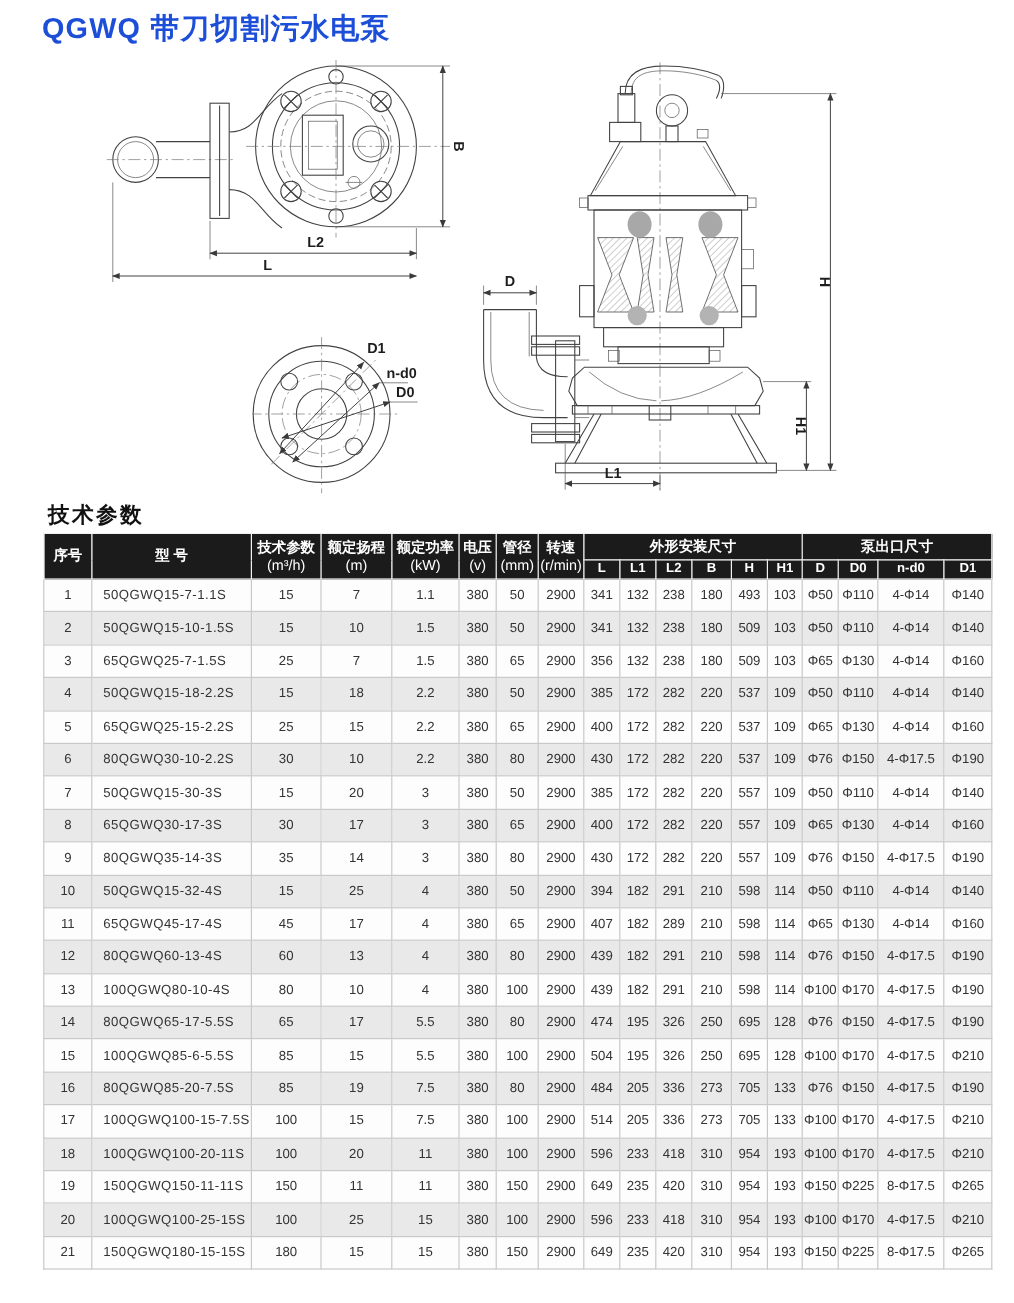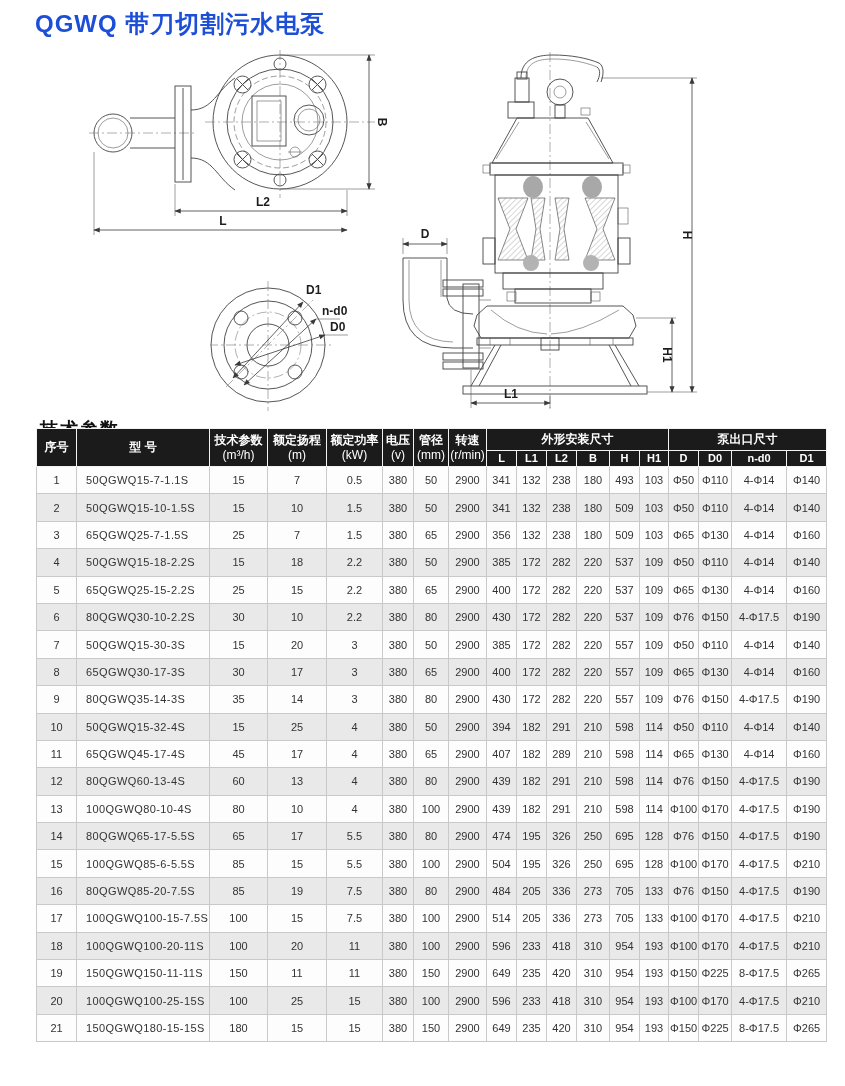--- a/index.html
+++ b/index.html
@@ -16,21 +16,21 @@
   .ln{stroke:#424242;stroke-width:0.9;fill:none;}
   .thin{stroke:#5a5a5a;stroke-width:0.6;fill:none;}
   .cl{stroke:#7a7a7a;stroke-width:0.6;fill:none;stroke-dasharray:10 3 2 3;}
   .dim{stroke:#3a3a3a;stroke-width:0.8;fill:none;}
   .dimtxt{font-size:12px;fill:#1d1d1d;font-weight:bold;}
   .section-label{
     position:absolute;left:40px;top:417px;font-size:18px;font-weight:600;color:#111;
     letter-spacing:2px;
   }
   table.spec{
-    position:absolute;left:36px;top:428px;width:790px;
+    position:absolute;left:36px;top:444px;width:790px;
     border-collapse:collapse;table-layout:fixed;font-size:11px;
   }
   table.spec thead th{
     background:#1b1b1b;color:#ffffff;border:1px solid #f2f2f2;
     font-weight:bold;padding:0;line-height:1.25;
   }
   table.spec thead tr.h1 th{height:21px;font-size:12px;}
   table.spec thead tr.h2 th{height:15px;font-size:11px;}
   table.spec thead .unit{display:block;font-size:12px;font-weight:normal;}
   table.spec td{
@@ -283,21 +283,21 @@
       <th>n-d0</th>
       <th>D1</th>
     </tr>
   </thead>
   <tbody>
       <tr>
         <td>1</td>
         <td class="model">50QGWQ15-7-1.1S</td>
         <td>15</td>
         <td>7</td>
-        <td>0.5</td>
+        <td>1.1</td>
         <td>380</td>
         <td>50</td>
         <td>2900</td>
         <td>341</td>
         <td>132</td>
         <td>238</td>
         <td>180</td>
         <td>493</td>
         <td>103</td>
         <td>Φ50</td>

